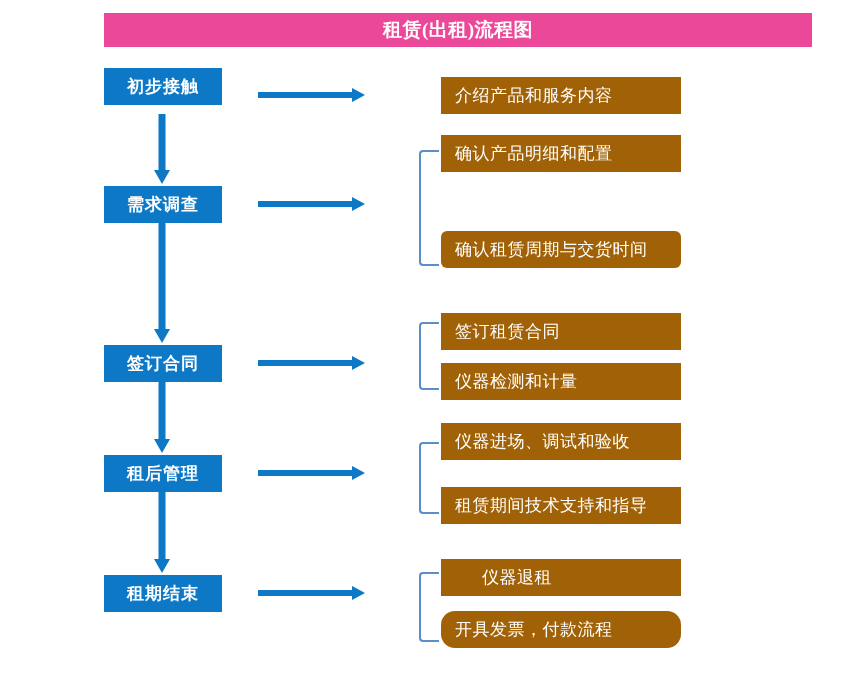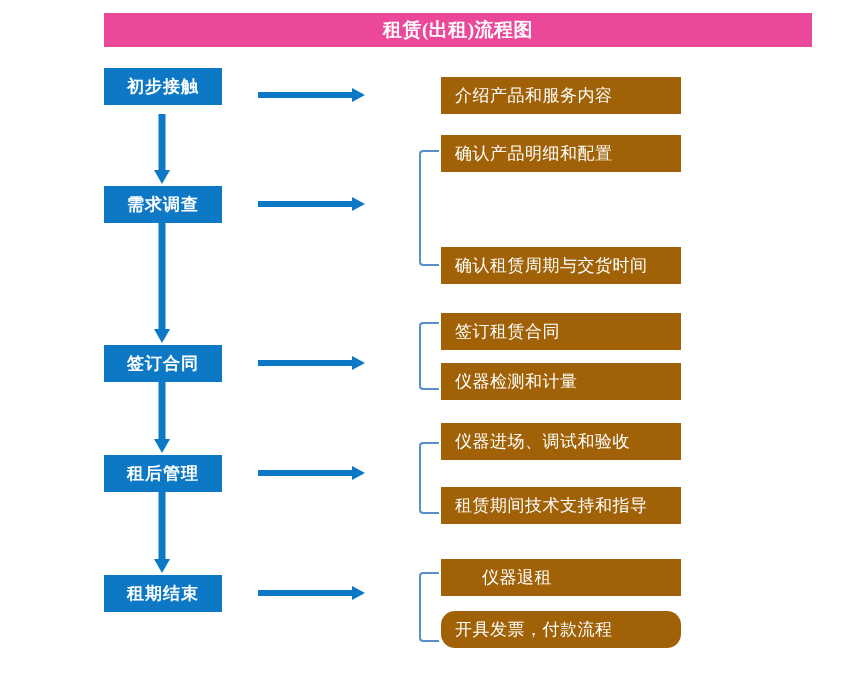--- a/index.html
+++ b/index.html
@@ -153,21 +153,21 @@
     <svg width="108" height="16" viewBox="0 0 108 16" xmlns="http://www.w3.org/2000/svg">
       <rect x="0" y="5" width="96" height="6" fill="#0C78C6"></rect>
       <polygon points="94,1 94,15 107,8" fill="#0C78C6"></polygon>
     </svg>
   </div>
 
   <div class="detail-box" style="top:77px;">介绍产品和服务内容</div>
 
   <div class="bracket" style="top:150px; height:116px;"></div>
   <div class="detail-box" style="top:135px;">确认产品明细和配置</div>
-  <div class="detail-box" style="top:247px;">确认租赁周期与交货时间</div>
+  <div class="detail-box" style="top:231px;border-radius:6px;">确认租赁周期与交货时间</div>
 
   <div class="bracket" style="top:322px; height:68px;"></div>
   <div class="detail-box" style="top:313px;">签订租赁合同</div>
   <div class="detail-box" style="top:363px;">仪器检测和计量</div>
 
   <div class="bracket" style="top:442px; height:72px;"></div>
   <div class="detail-box" style="top:423px;">仪器进场、调试和验收</div>
   <div class="detail-box" style="top:487px;">租赁期间技术支持和指导</div>
 
   <div class="bracket" style="top:572px; height:70px;"></div>

